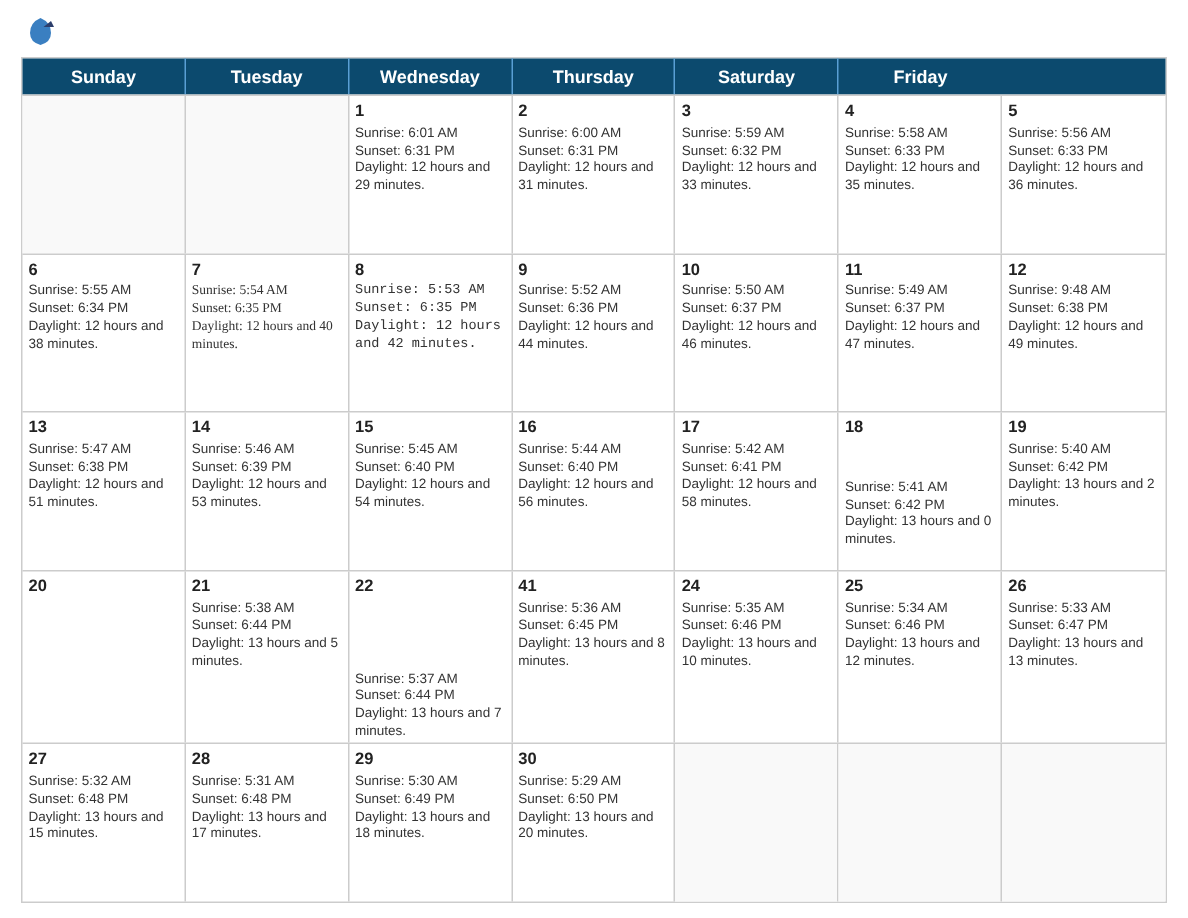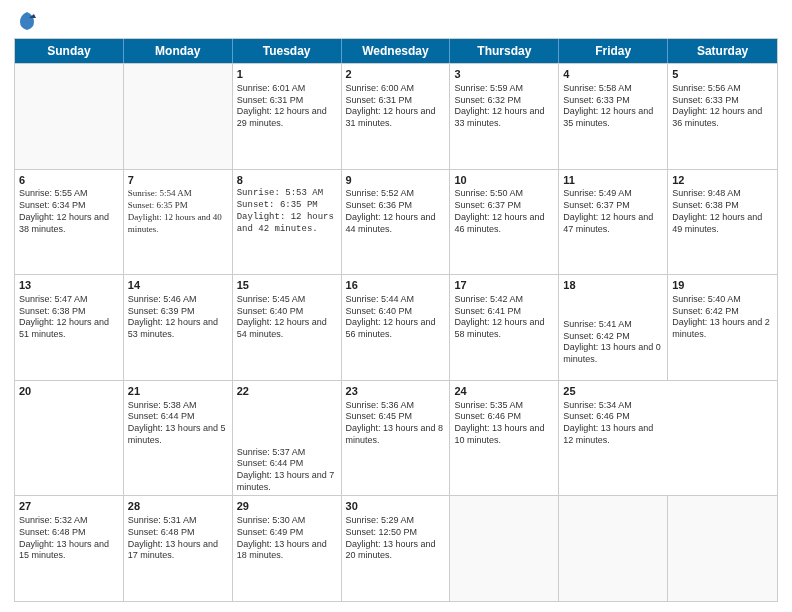--- a/index.html
+++ b/index.html
@@ -49,21 +49,21 @@
     }
     .calendar {
       flex: 1;
       display: flex;
       flex-direction: column;
       border: 1px solid #ccc;
     }
     .cal-header-row {
       display: grid;
       grid-template-columns: repeat(7, 1fr);
-      background: #0369a1;
+      background: #0c4a6e;
     }
     .cal-header-cell {
       color: #fff;
       font-size: 12px;
       font-weight: bold;
       padding: 5px 4px;
       text-align: center;
       border-right: 1px solid #5a9fd4;
     }
     .cal-header-cell:last-child { border-right: none; }
@@ -121,26 +121,25 @@
     </div>
     <div class="title-block">
       <div class="month-title"></div>
       <div class="location"></div>
     </div>
   </div>
 
   <div class="calendar">
     <div class="cal-header-row" id="cal-header">
         <div class="cal-header-cell">Sunday</div>
-        <div class="cal-header-cell">Monday</div>
         <div class="cal-header-cell">Tuesday</div>
         <div class="cal-header-cell">Wednesday</div>
         <div class="cal-header-cell">Thursday</div>
+        <div class="cal-header-cell">Saturday</div>
         <div class="cal-header-cell">Friday</div>
-        <div class="cal-header-cell">Saturday</div>
       </div>
     <div class="cal-body" id="cal-body">
         <div class="cal-row">
           <div class="cal-cell empty"></div>
           <div class="cal-cell empty"></div>
           <div class="cal-cell">
             <span class="day-num">1</span>
             <div class="cell-text" style="white-space: pre-line;">Sunrise: 6:01 AM
 Sunset: 6:31 PM
 Daylight: 12 hours and 29 minutes.</div>
@@ -268,37 +267,43 @@
 Sunset: 6:44 PM
 Daylight: 13 hours and 5 minutes.</div>
           </div>
           <div class="cal-cell">
             <span class="day-num">22</span>
             <div class="cell-text" style="white-space: pre-line; margin-top: 48px;">Sunrise: 5:37 AM
 Sunset: 6:44 PM
 Daylight: 13 hours and 7 minutes.</div>
           </div>
           <div class="cal-cell">
-            <span class="day-num">23</span>
+            <span class="day-num">41</span>
             <div class="cell-text" style="white-space: pre-line;">Sunrise: 5:36 AM
 Sunset: 6:45 PM
 Daylight: 13 hours and 8 minutes.</div>
           </div>
           <div class="cal-cell">
             <span class="day-num">24</span>
             <div class="cell-text" style="white-space: pre-line;">Sunrise: 5:35 AM
 Sunset: 6:46 PM
 Daylight: 13 hours and 10 minutes.</div>
           </div>
           <div class="cal-cell">
             <span class="day-num">25</span>
             <div class="cell-text" style="white-space: pre-line;">Sunrise: 5:34 AM
 Sunset: 6:46 PM
 Daylight: 13 hours and 12 minutes.</div>
           </div>
+          <div class="cal-cell">
+            <span class="day-num">26</span>
+            <div class="cell-text" style="white-space: pre-line;">Sunrise: 5:33 AM
+Sunset: 6:47 PM
+Daylight: 13 hours and 13 minutes.</div>
+          </div>
         </div>
         <div class="cal-row">
           <div class="cal-cell">
             <span class="day-num">27</span>
             <div class="cell-text" style="white-space: pre-line;">Sunrise: 5:32 AM
 Sunset: 6:48 PM
 Daylight: 13 hours and 15 minutes.</div>
           </div>
           <div class="cal-cell">
             <span class="day-num">28</span>
@@ -308,21 +313,21 @@
           </div>
           <div class="cal-cell">
             <span class="day-num">29</span>
             <div class="cell-text" style="white-space: pre-line;">Sunrise: 5:30 AM
 Sunset: 6:49 PM
 Daylight: 13 hours and 18 minutes.</div>
           </div>
           <div class="cal-cell">
             <span class="day-num">30</span>
             <div class="cell-text" style="white-space: pre-line;">Sunrise: 5:29 AM
-Sunset: 12:50 PM
+Sunset: 6:50 PM
 Daylight: 13 hours and 20 minutes.</div>
           </div>
           <div class="cal-cell empty"></div>
           <div class="cal-cell empty"></div>
           <div class="cal-cell empty"></div>
         </div>
       </div>
   </div>
 </div>
 

